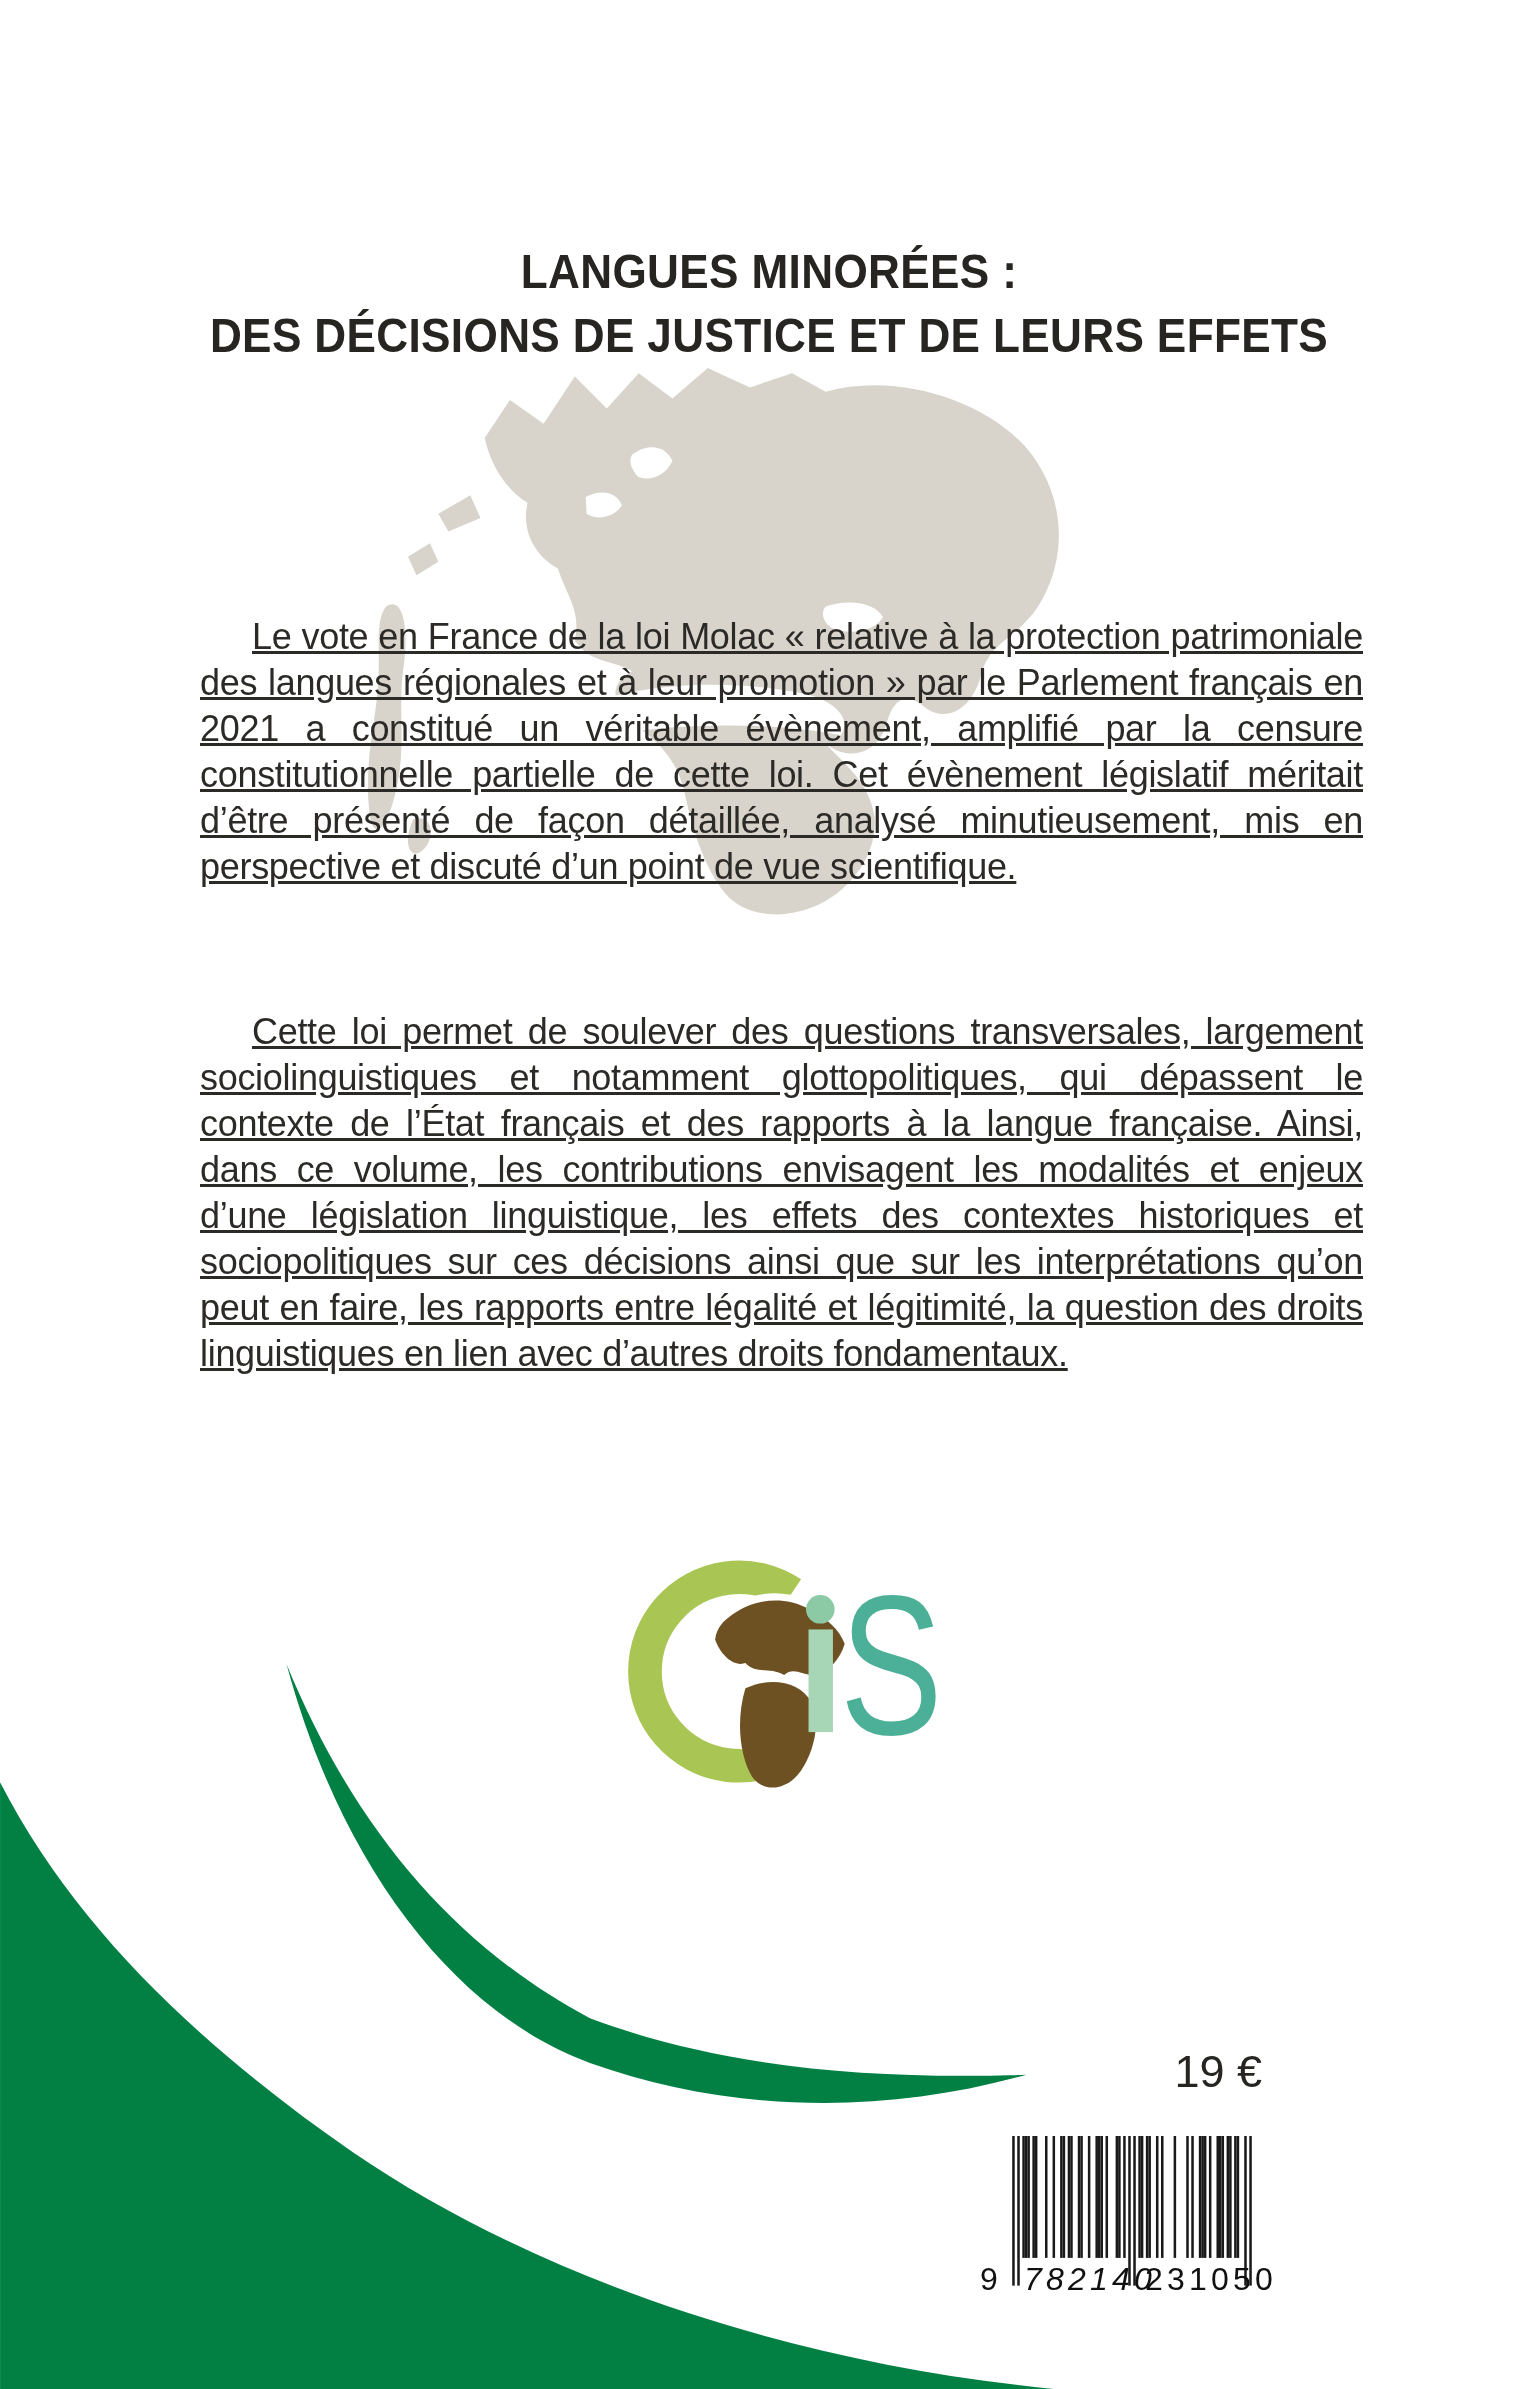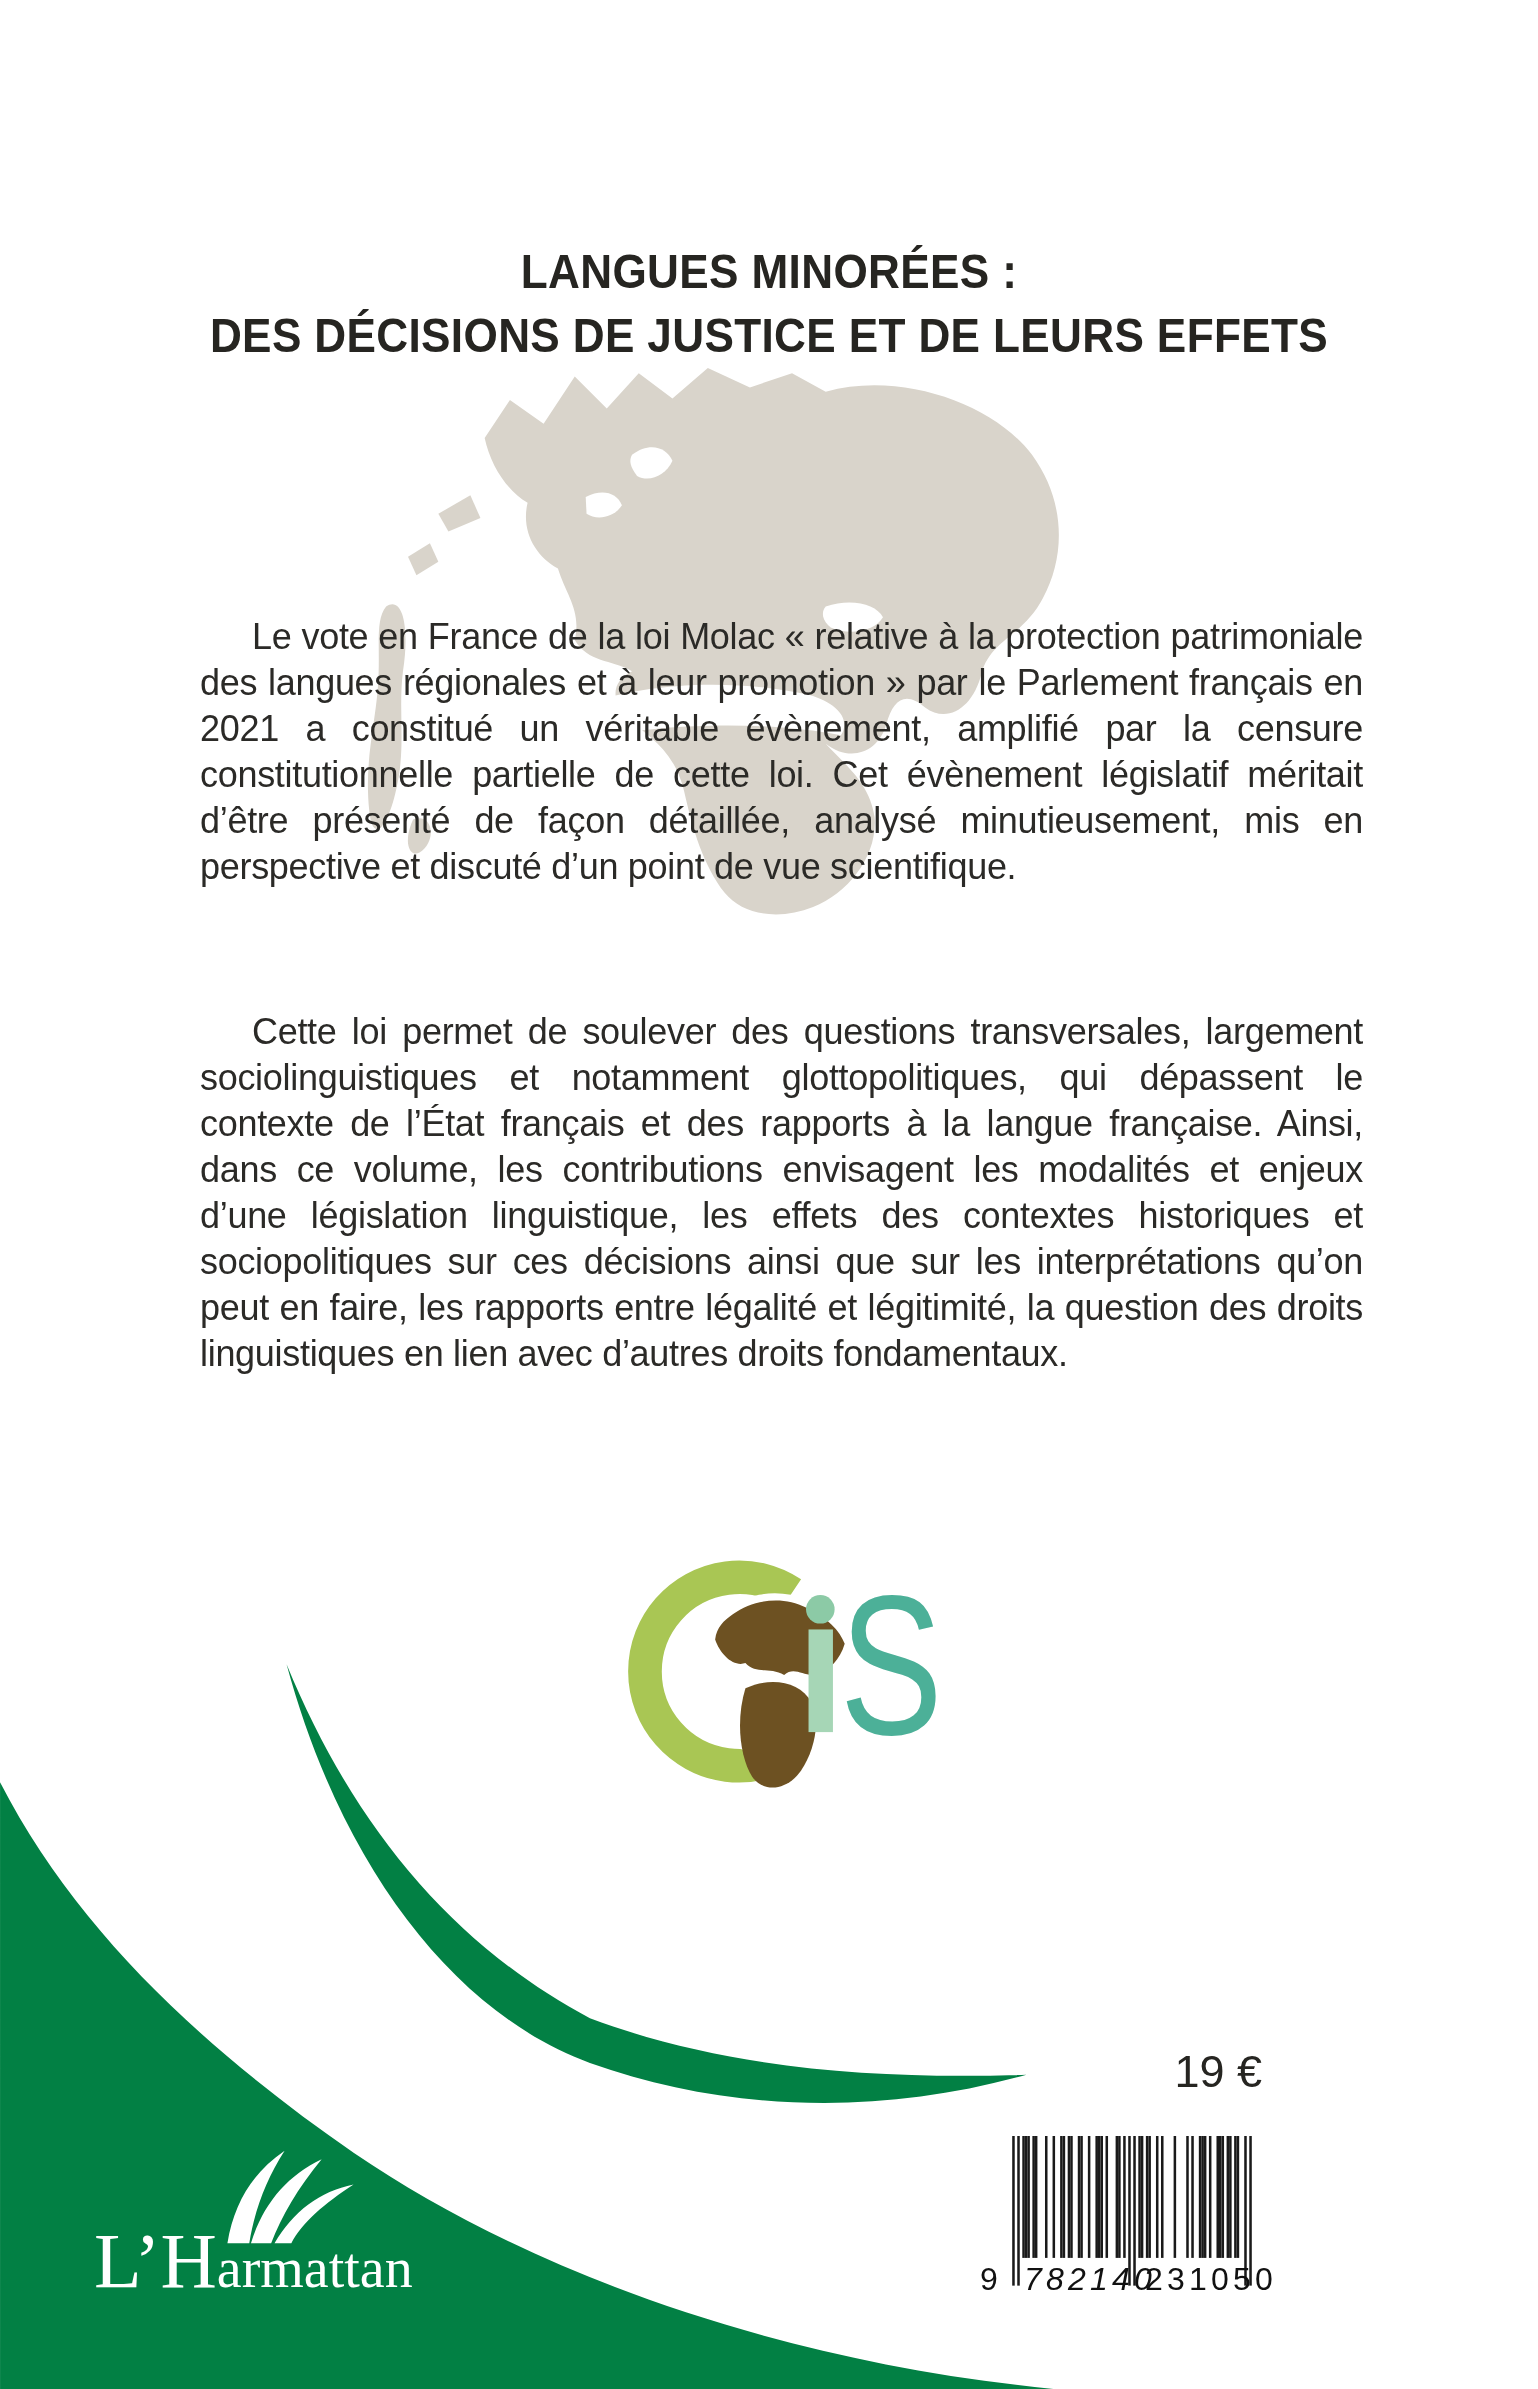--- a/index.html
+++ b/index.html
@@ -6,21 +6,21 @@
   .cover{position:relative;width:1538px;height:2389px;background:#ffffff;overflow:hidden;
          font-family:"Liberation Sans", sans-serif;color:#2b2a27;}
   .layer{position:absolute;}
   
   .title{left:0;top:239px;width:1538px;text-align:center;
          font-size:49px;line-height:64px;font-weight:600;letter-spacing:0.4px;
          color:#262521;transform:scaleX(.90);transform-origin:50% 0;}
   
   .para{left:200px;width:1163px;font-size:36px;line-height:46px;
         text-align:justify;text-justify:inter-word;letter-spacing:-0.3px;
-        text-indent:52px;color:#2b2a27;}
+        text-indent:52px;color:#2b2a27;text-decoration:underline;}
   .para1{top:614px;}
   .para2{top:990px;margin-top:19px;}
   
   .isbn{top:2001px;right:276px;font-size:36px;color:#262521;}
   .price{top:2046px;right:276px;font-size:45px;color:#262521;}
   
   .barcode{left:980px;top:2136px;width:278px;height:162px;}
   .barcode svg{position:absolute;left:32px;top:0;}
   .bc-digit{position:absolute;font-size:32px;letter-spacing:4.2px;color:#111;top:125px;}
   .bc-first{left:0;}
@@ -144,25 +144,15 @@
         <rect x="264" y="0" width="3" height="145" fill="#1a1a1a"></rect>
         <rect x="267" y="0" width="3" height="145" fill="#1a1a1a"></rect>
         <rect x="276" y="0" width="3" height="178" fill="#1a1a1a"></rect>
         <rect x="282" y="0" width="3" height="178" fill="#1a1a1a"></rect>
       </svg>
     <span class="bc-digit bc-first">9</span>
     <span class="bc-digit bc-left">782140</span>
     <span class="bc-digit bc-right">231050</span>
   </div>
 
-  <div class="layer harmattan">
-    <svg class="feather" width="143" height="101" viewBox="0 0 170 120">
-      <path fill="#ffffff" d="M10,118 C18,70 40,34 78,8 C56,42 42,80 36,118 Z"></path>
-      <path fill="#ffffff" d="M38,118 C52,72 80,38 122,18 C94,52 74,86 62,118 Z"></path>
-      <path fill="#ffffff" d="M66,118 C88,80 120,56 160,48 C126,70 98,94 86,118 Z"></path>
-    </svg>
-    <div class="harm-text">
-      <span class="harm-big">L’H</span><span class="harm-small">armattan</span>
-    </div>
-  </div>
 
 </div>
 
 
 </body></html>

